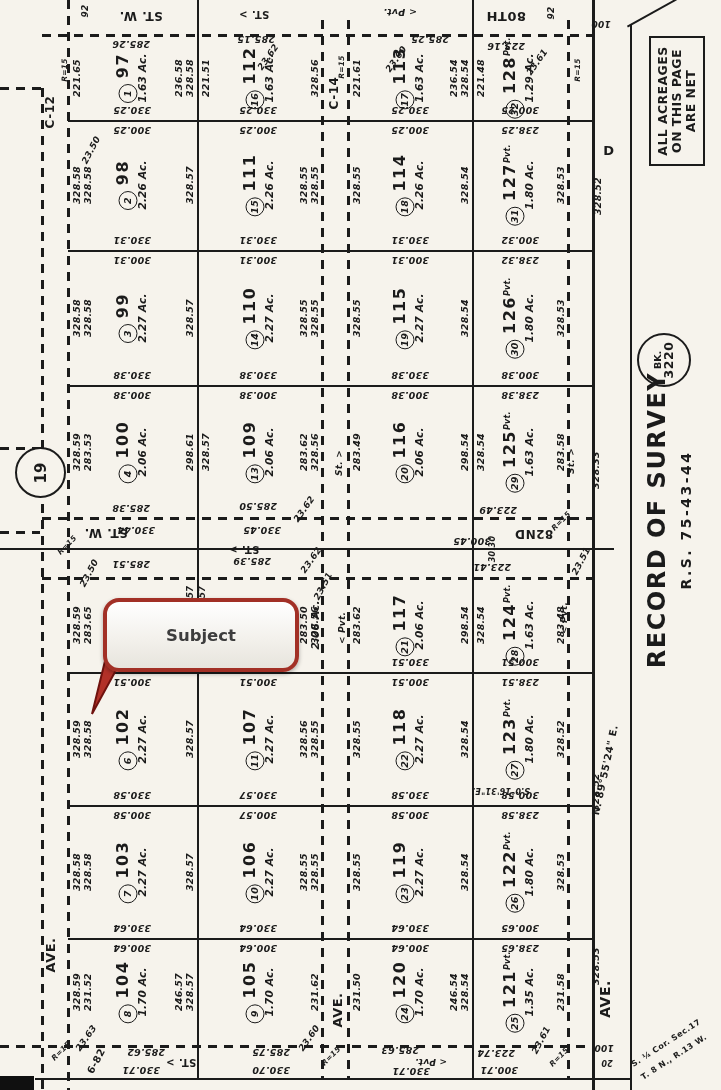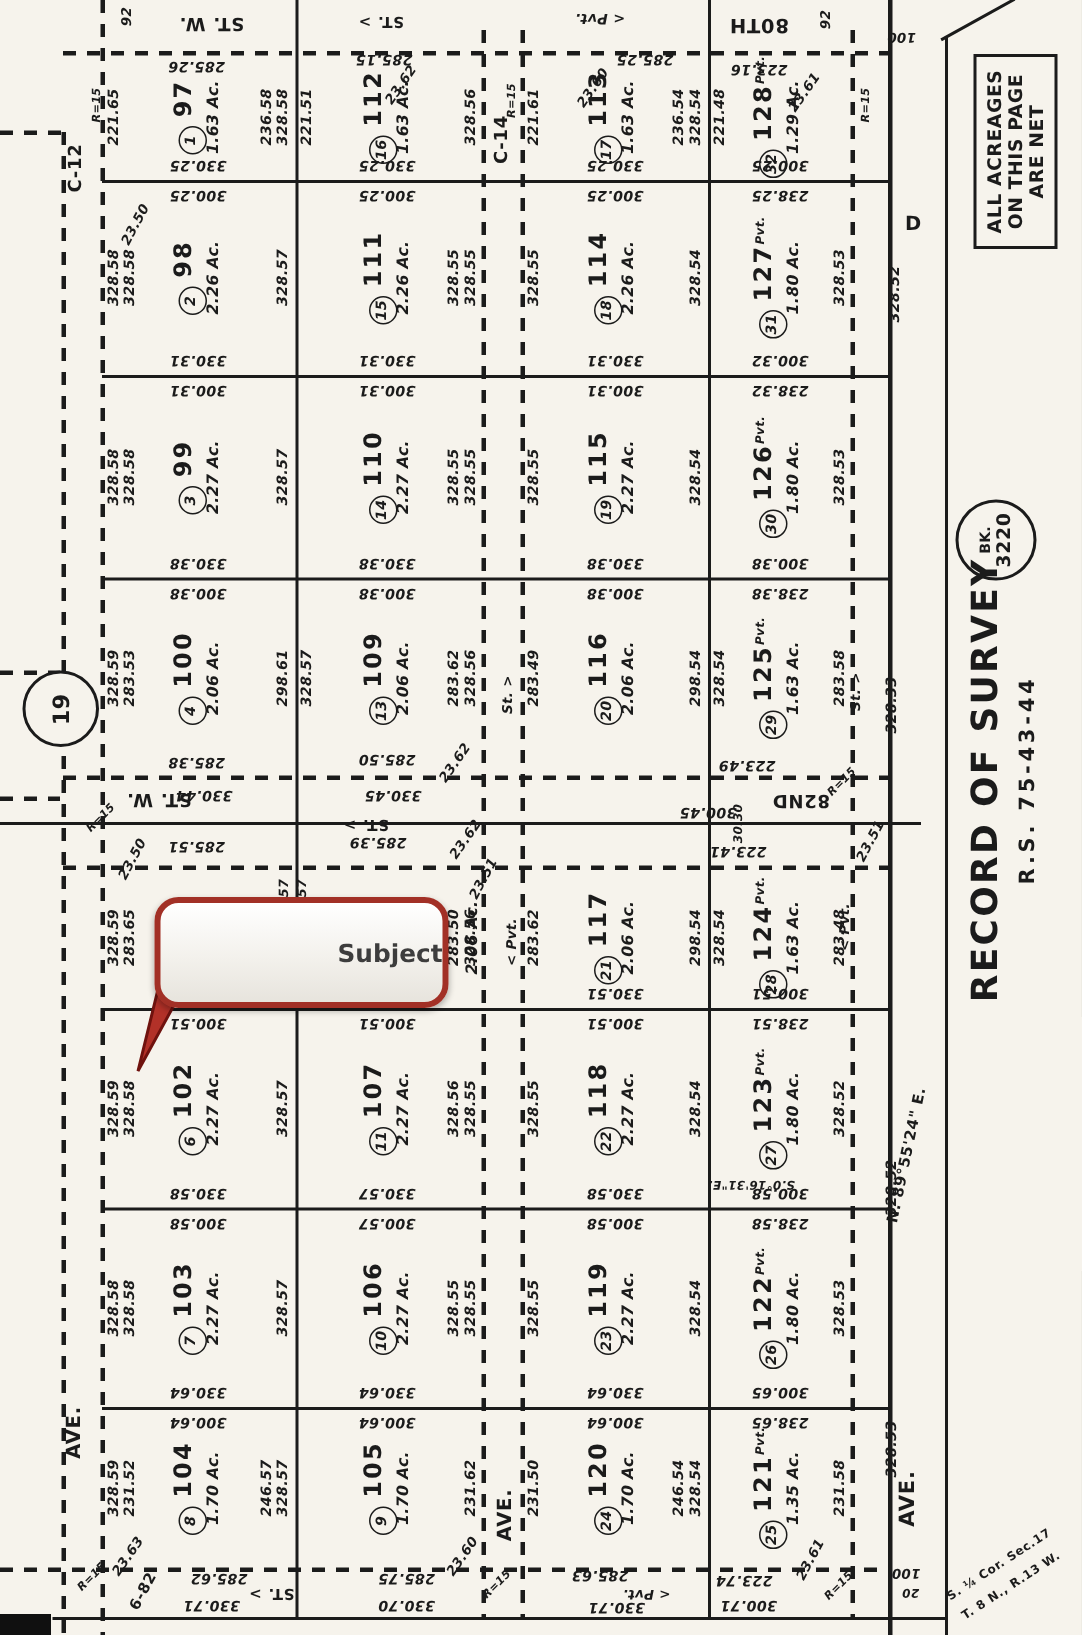--- a/index.html
+++ b/index.html
@@ -38,21 +38,21 @@
   .bk-l1{font-size:9.5px;font-weight:bold;}
   .bk-l2{font-size:12.5px;font-weight:bold;letter-spacing:.5px;}
   .c19{position:absolute;left:15px;top:447px;width:47px;height:47px;border:2.6px solid #1b1b1b;
        border-radius:50%;background:#f6f3ec;z-index:4;}
   .c19 .rot{font-size:15px;font-weight:bold;}
   
   .callout{position:absolute;left:103px;top:598px;width:188px;height:66px;z-index:9;
            border:4px solid #a23026;border-radius:16px;
            background:linear-gradient(180deg,#ffffff 0%,#f3f1ec 55%,#e7e4dd 100%);
            box-shadow:0 2px 4px rgba(0,0,0,.3);
-           display:flex;align-items:center;justify-content:flex-end;}
+           display:flex;flex-direction:column;align-items:center;justify-content:center;}
   .callout .l1{font-size:16.5px;font-weight:bold;color:#3d3d3d;}
   .callout .l2{font-size:19px;font-weight:bold;color:#3d3d3d;margin-top:1px;}
   .tail{position:absolute;left:86px;top:660px;z-index:8;}
   .blk{position:absolute;background:#101010;}
 </style>
 </head>
 <body>
 
 <div class="page">
 

